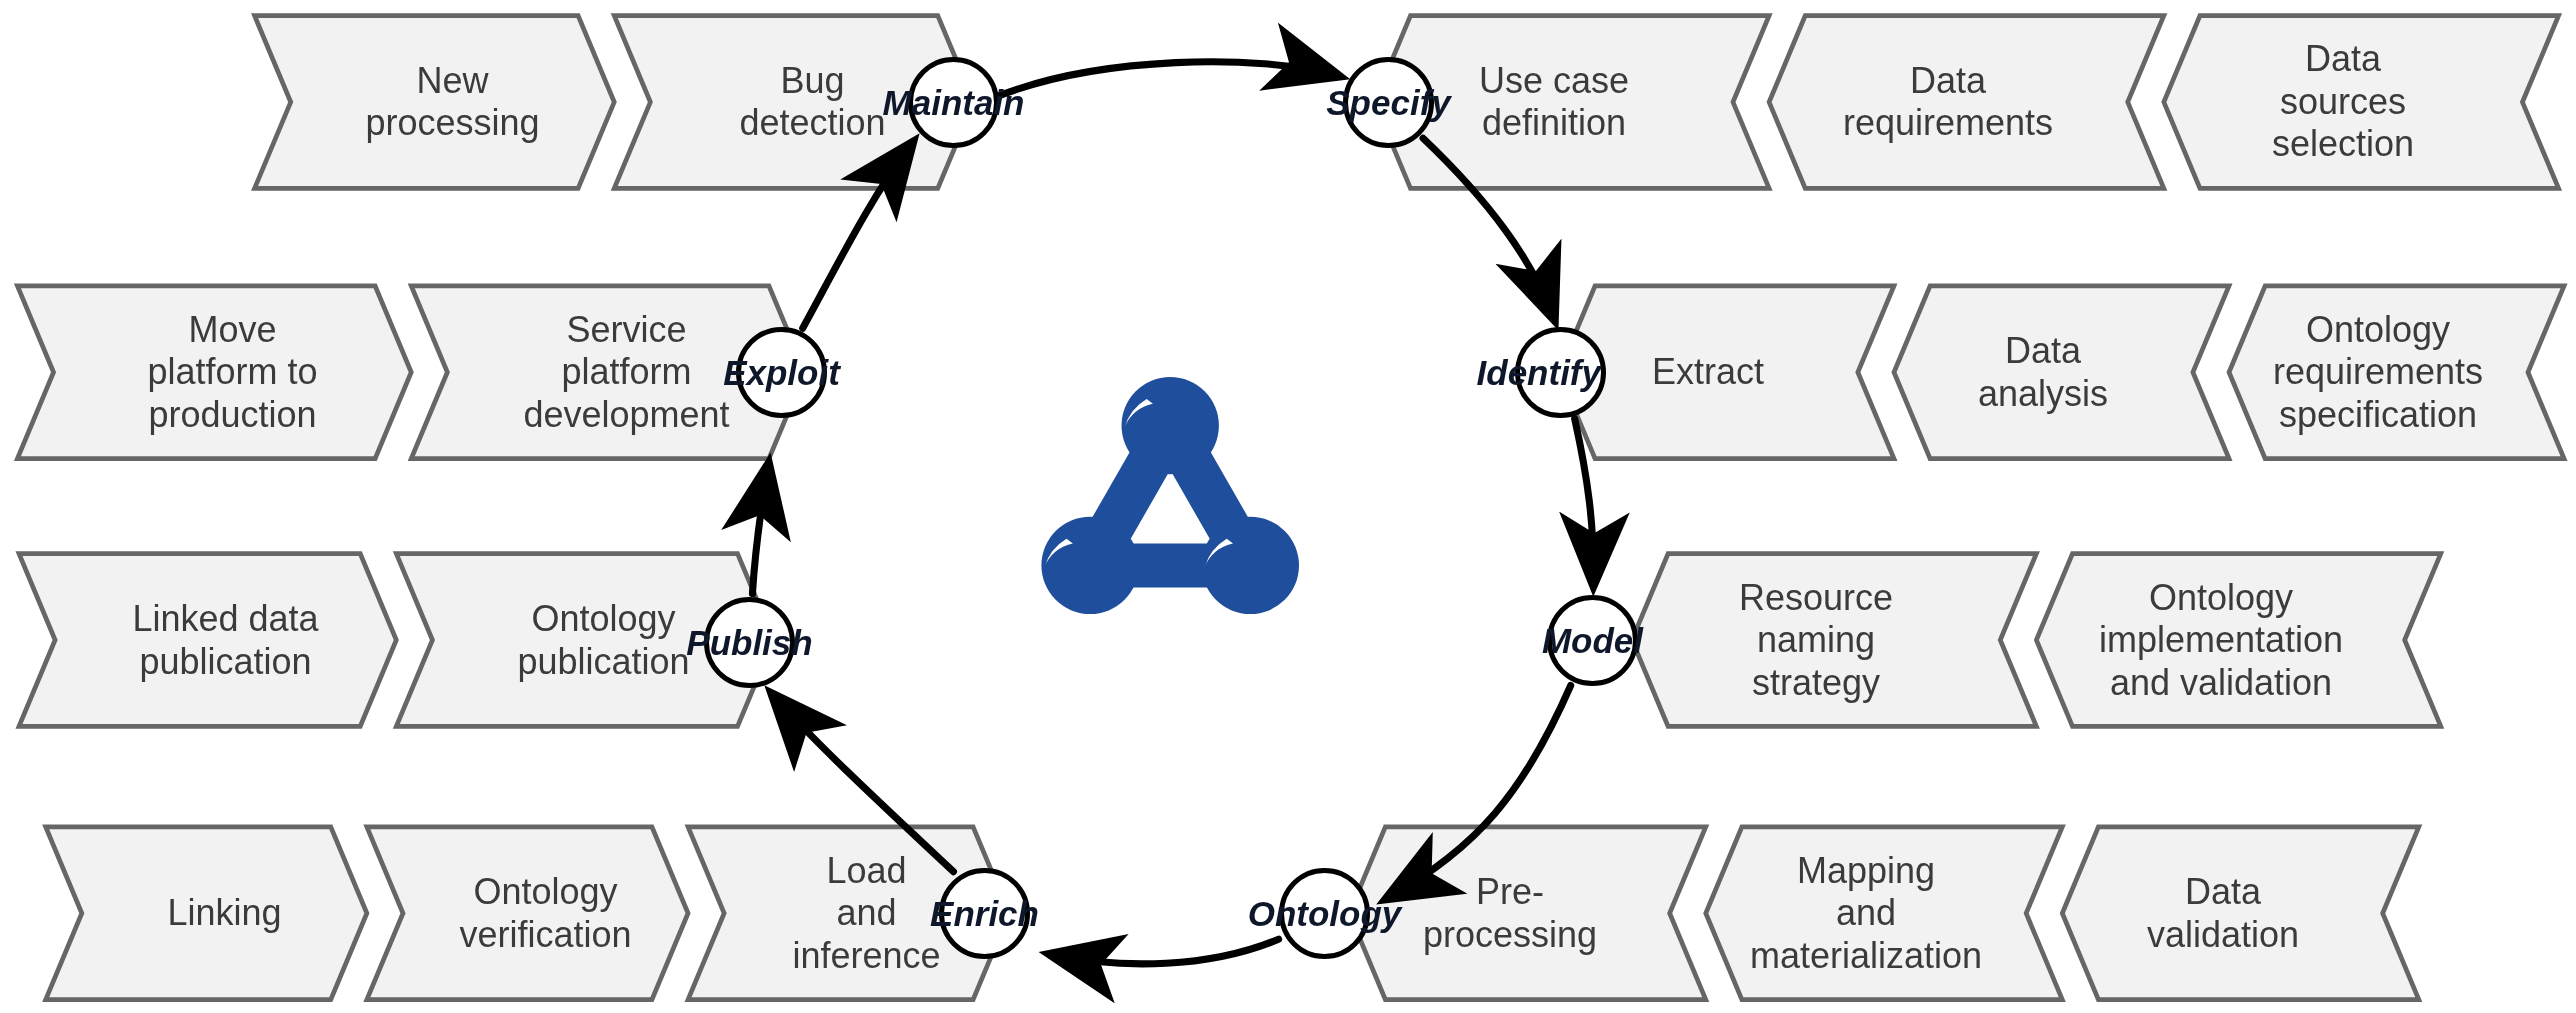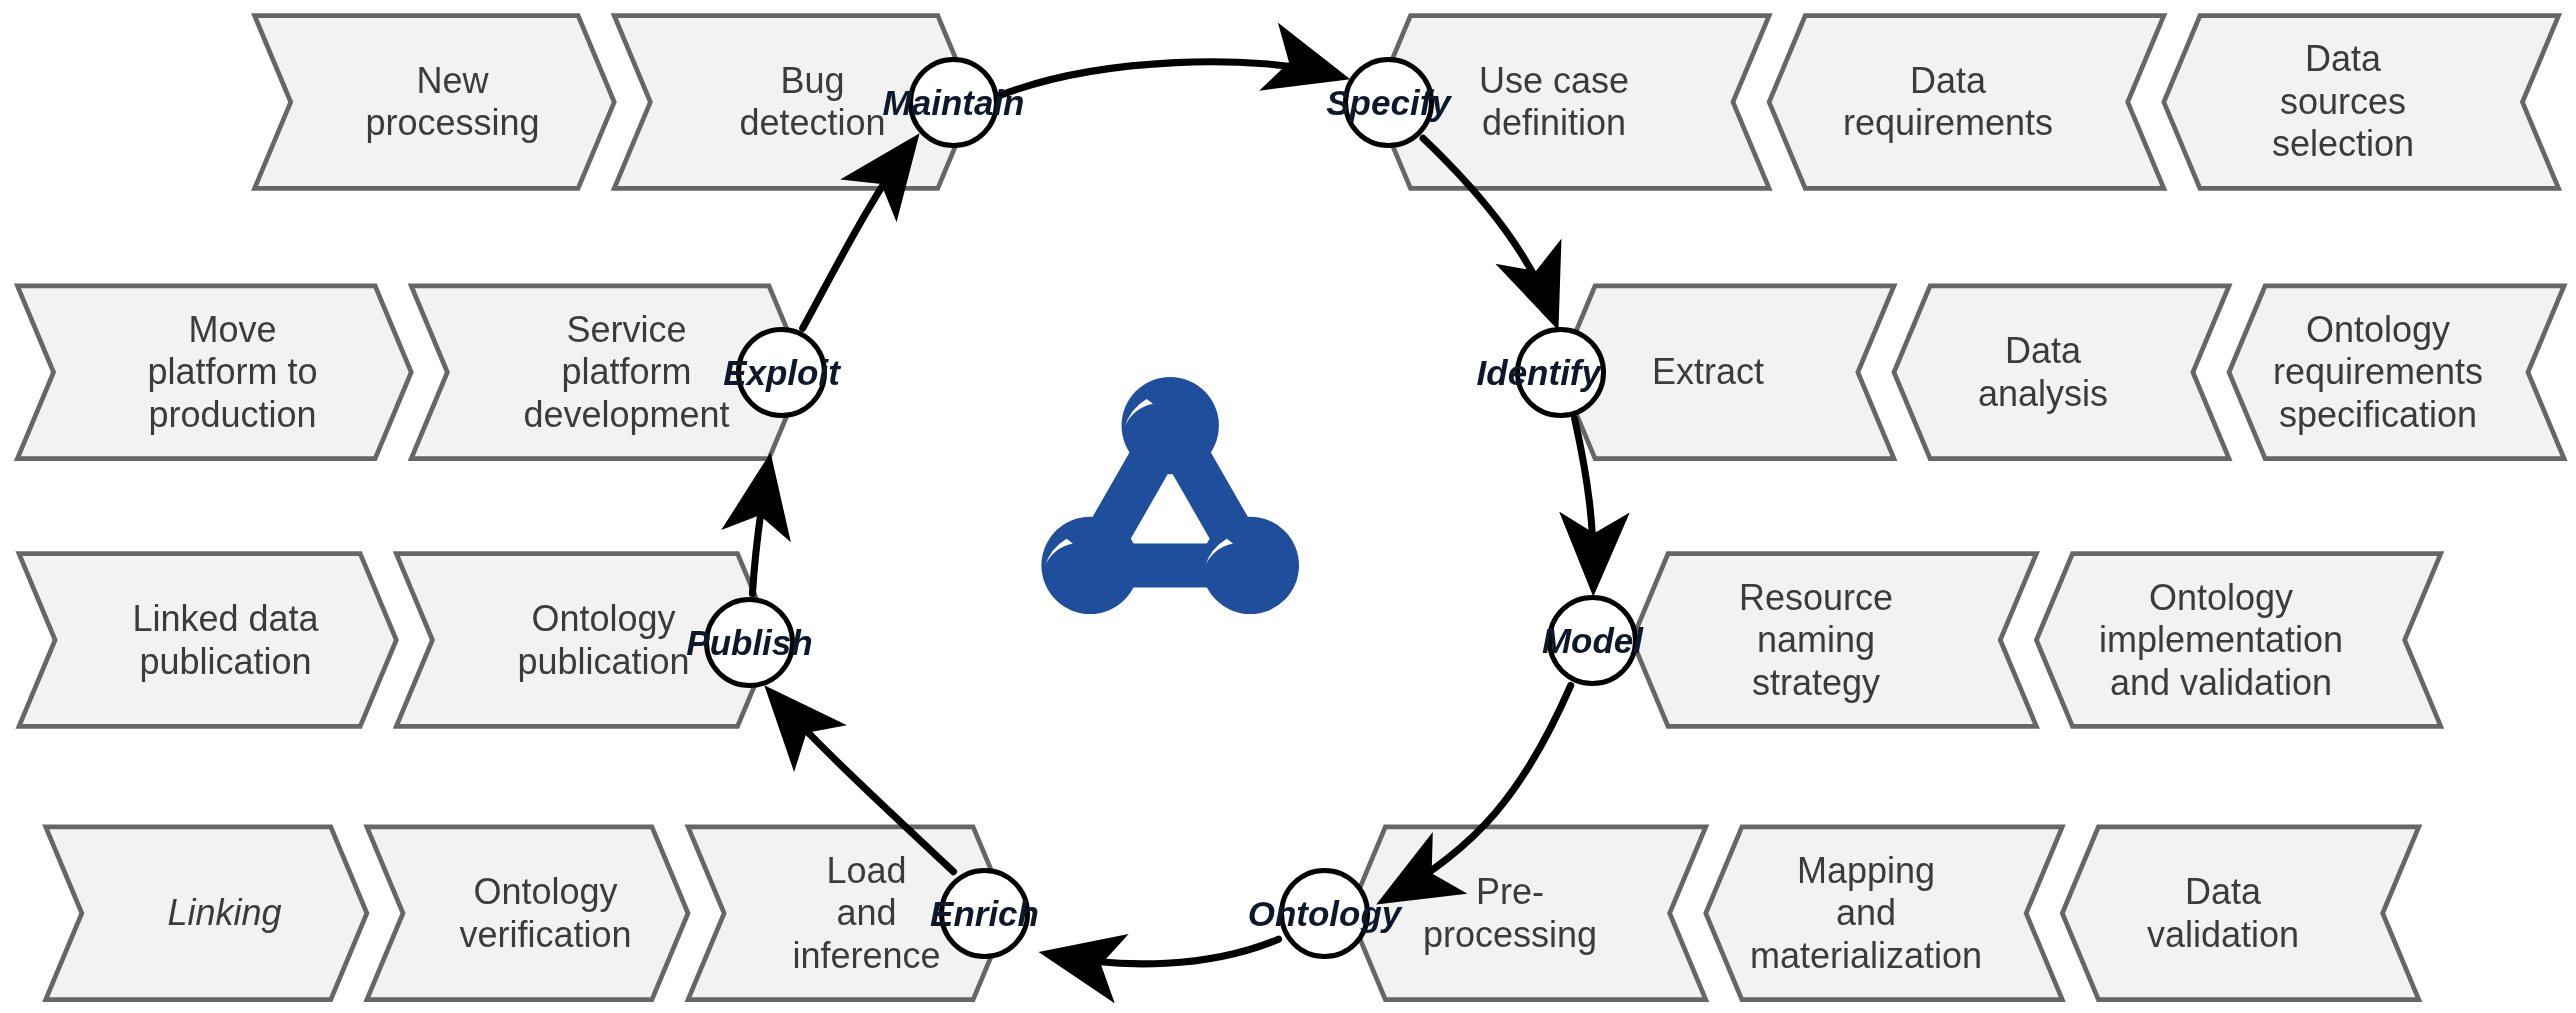--- a/index.html
+++ b/index.html
@@ -170,21 +170,21 @@
       <div class="chev-label" style="left: 61px; top: 554px; width: 329px; height: 173px;">Linked data
 publication</div>
       <div class="chev-label" style="left: 439px; top: 554px; width: 329px; height: 173px;">Ontology
 publication</div>
       <div class="chev-label" style="left: 1638px; top: 554px; width: 356px; height: 173px;">Resource
 naming
 strategy</div>
       <div class="chev-label" style="left: 2043px; top: 554px; width: 356px; height: 173px;">Ontology
 implementation
 and validation</div>
-      <div class="chev-label" style="left: 88px; top: 827px; width: 273px; height: 173px; font-style: italic;">Linking</div>
+      <div class="chev-label" style="left: 88px; top: 827px; width: 273px; height: 173px;">Linking</div>
       <div class="chev-label" style="left: 409px; top: 827px; width: 273px; height: 173px;">Ontology
 verification</div>
       <div class="chev-label" style="left: 730px; top: 827px; width: 273px; height: 173px;">Load
 and
 inference</div>
       <div class="chev-label" style="left: 1356px; top: 827px; width: 308px; height: 173px;">Pre-
 processing</div>
       <div class="chev-label" style="left: 1712px; top: 827px; width: 308px; height: 173px;">Mapping
 and
 materialization</div>

